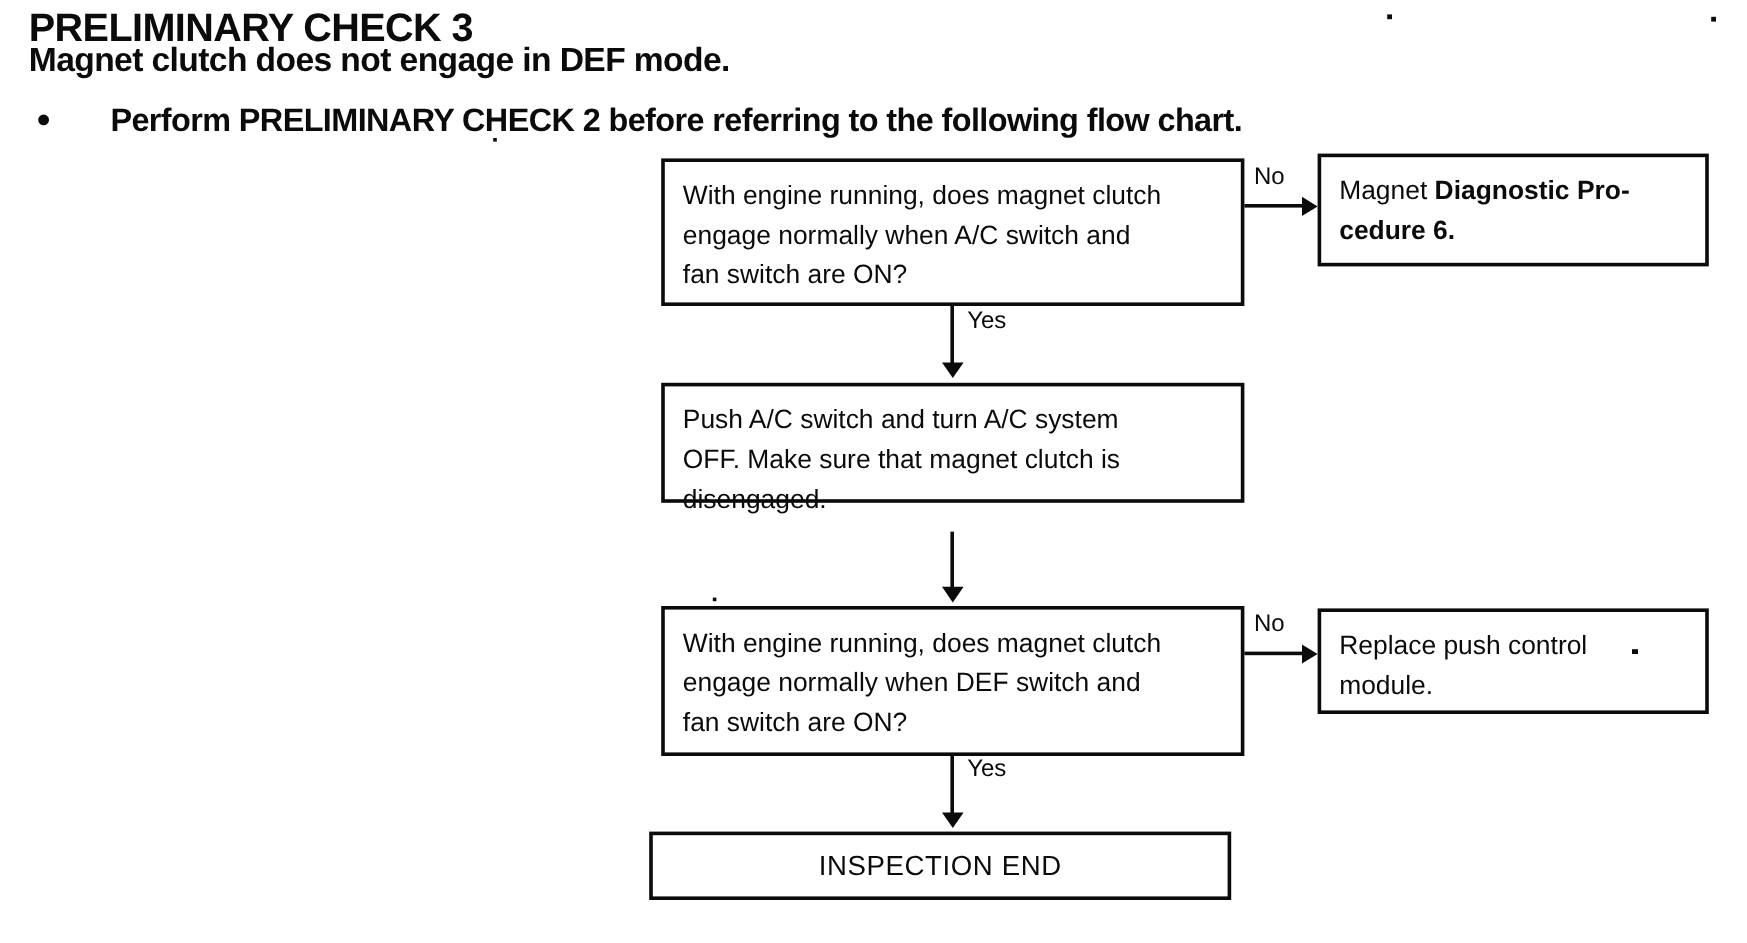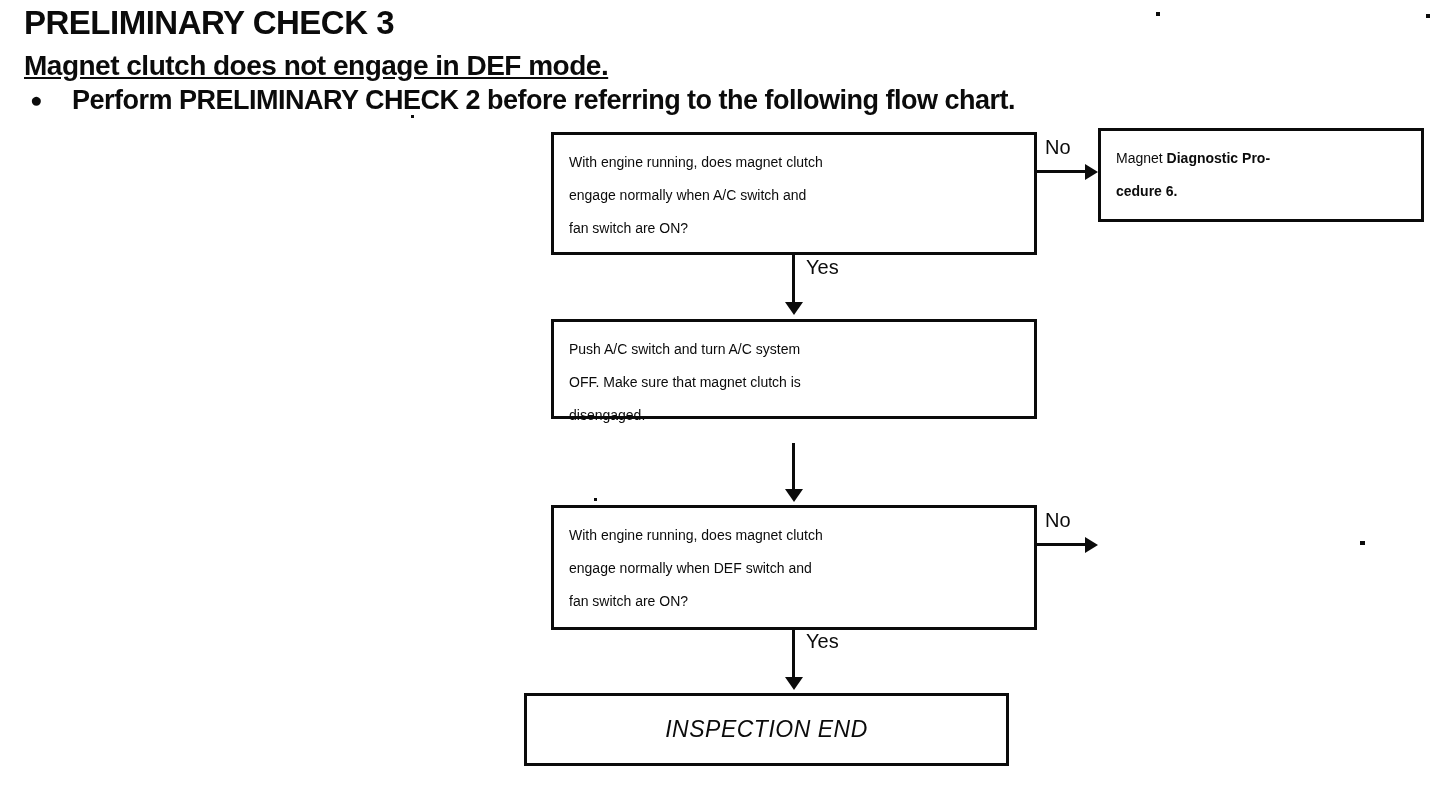--- a/index.html
+++ b/index.html
@@ -18,61 +18,61 @@
   }
   .title{
     position:absolute;
     left:24px; top:4px;
     font-size:33px;
     font-weight:bold;
     letter-spacing:-0.5px;
   }
   .subtitle{
     position:absolute;
-    left:24px; top:50px;
+    left:24px; top:34px;
     font-size:28px;
     font-weight:bold;
     letter-spacing:-0.5px;
-    text-decoration:underline;
   }
   .bullet-row{
     position:absolute;
     left:30px; top:84px;
     display:flex;
     align-items:flex-start;
   }
   .bullet{
     font-size:21px;
     line-height:32px;
     width:42px;
   }
   .bullet-text{
     font-size:27px;
     font-weight:bold;
     letter-spacing:-0.5px;
     line-height:32px;
+    margin-left:20px;
   }
   .flow-box{
     position:absolute;
     border:3px solid var(--ink);
     background:var(--paper);
-    font-size:14px;
+    font-size:22px;
     line-height:33px;
     padding:11px 15px;
     white-space:pre-line;
   }
   .box-q1{left:551px; top:132px; width:486px; height:123px;}
   .box-action1{left:1098px; top:128px; width:326px; height:94px; white-space:normal;}
   .box-step2{left:551px; top:319px; width:486px; height:100px;}
   .box-q2{left:551px; top:505px; width:486px; height:125px;}
   .box-action2{left:1098px; top:507px; width:326px; height:88px;}
   .box-end{
-    left:524px; top:693px; width:485px; height:73px;
+    left:541px; top:693px; width:485px; height:57px;
     display:flex; align-items:center; justify-content:center;
-    font-size:23px; letter-spacing:0.5px; white-space:normal;font-style:italic;
+    font-size:23px; letter-spacing:0.5px; white-space:normal;
   }
   .flow-label{
     position:absolute;
     font-size:20px;
   }
   .label-no1{left:1045px; top:136px;}
   .label-yes1{left:806px; top:256px;}
   .label-no2{left:1045px; top:509px;}
   .label-yes2{left:806px; top:630px;}
   .hline{
@@ -140,20 +140,22 @@
   <div class="flow-box box-action1"><span>Magnet </span><b>Diagnostic Pro-</b><br><b>cedure 6.</b></div>
 
   <div class="flow-box box-step2">Push A/C switch and turn A/C system
 OFF. Make sure that magnet clutch is
 disengaged.</div>
 
   <div class="flow-box box-q2">With engine running, does magnet clutch
 engage normally when DEF switch and
 fan switch are ON?</div>
 
+  <div class="flow-box box-action2">Replace push control
+module.</div>
 
   <div class="flow-box box-end">INSPECTION END</div>
 
   <div class="flow-label label-no1">No</div>
   <div class="flow-label label-yes1">Yes</div>
   <div class="flow-label label-no2">No</div>
   <div class="flow-label label-yes2">Yes</div>
 
   <div class="hline no1-line"></div>
   <div class="arrow-right no1-head"></div>

